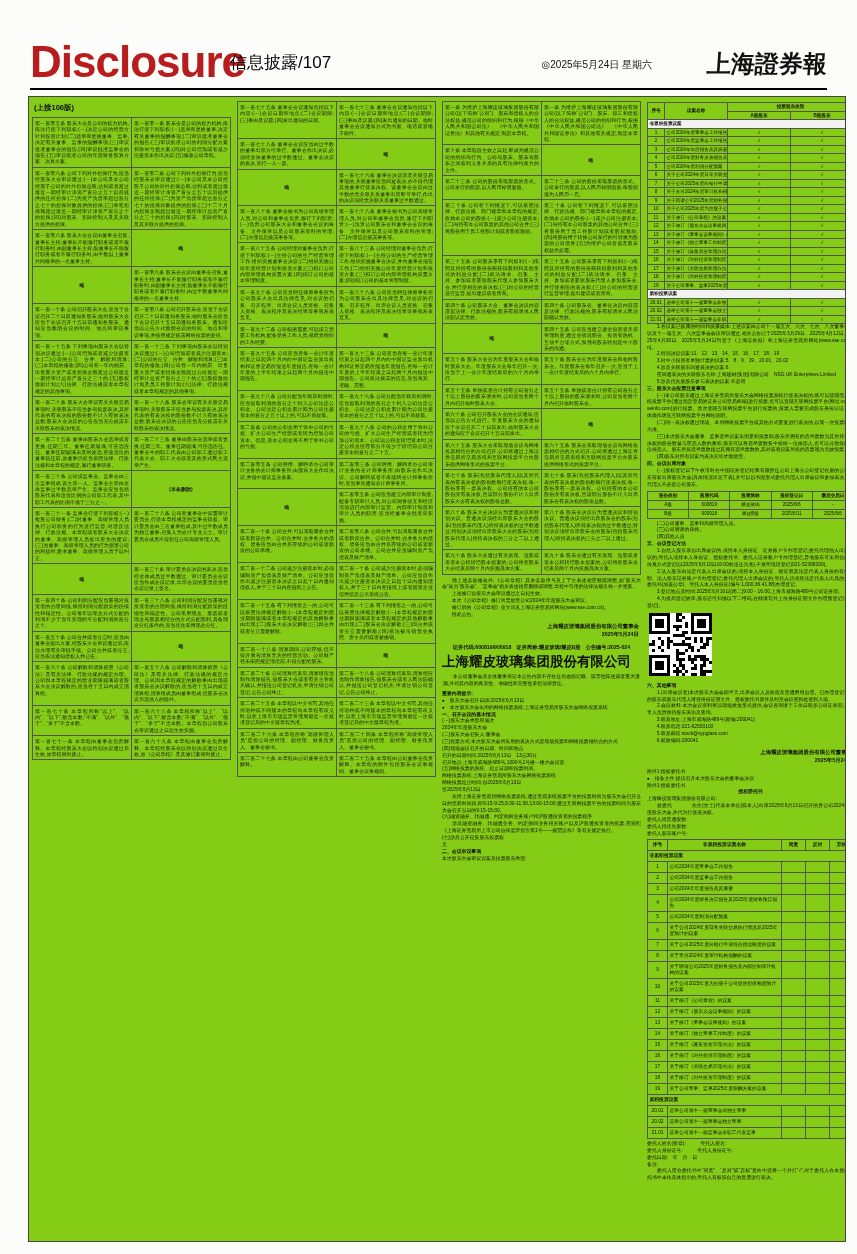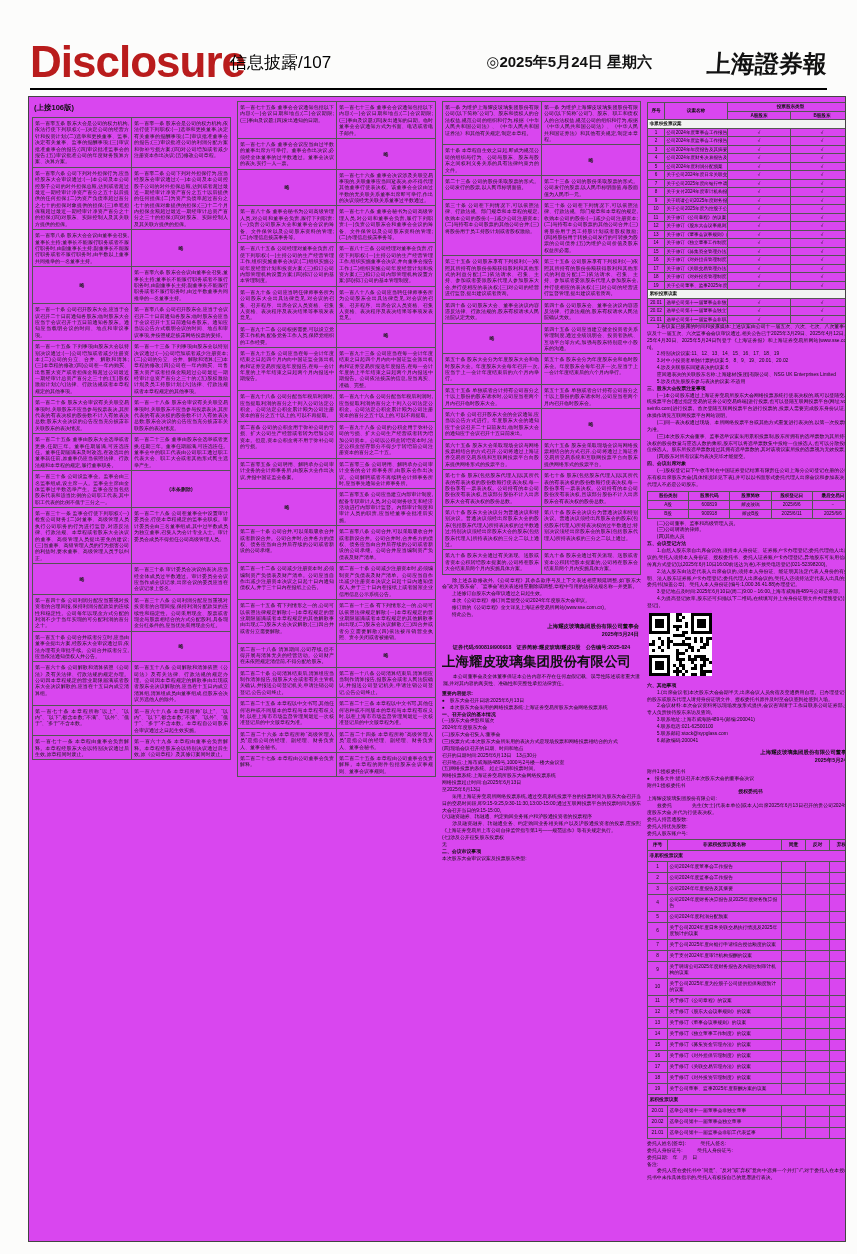--- a/index.html
+++ b/index.html
@@ -4,27 +4,27 @@
 <style>
   html,body{margin:0;padding:0;}
   body{width:857px;height:1254px;background:#fcfcfb;position:relative;overflow:hidden;
        font-family:"Liberation Sans","DejaVu Sans",sans-serif;color:#111;
        -webkit-text-size-adjust:none;}
   
   .masthead{position:absolute;left:30px;top:38px;width:797px;height:48px;}
   .brand{position:absolute;left:0;bottom:2px;font-size:44px;font-weight:900;color:#b91c1c;
          letter-spacing:-1px;line-height:1;}
   .section-title{position:absolute;left:200px;bottom:12px;font-size:17px;font-weight:normal;color:#000;}
-  .issue-date{position:absolute;right:175px;bottom:14px;font-size:15px;font-weight:bold;}
+  .issue-date{position:absolute;right:175px;bottom:14px;font-size:10px;font-weight:normal;}
   .paper-name{position:absolute;right:0;bottom:6px;font-size:24px;font-weight:bold;
               font-family:"DejaVu Serif","Liberation Serif",serif;transform:skewX(-4deg);}
   .mast-rule{position:absolute;left:30px;top:88px;width:797px;border-top:2px solid #000;}
   
   .frame{position:absolute;left:28px;top:96px;width:818px;height:1146px;border:1px solid #444;
-         box-sizing:border-box;padding:4px 3px;display:flex;gap:6px;background:#d946ef;overflow:hidden;}
+         box-sizing:border-box;padding:4px 3px;display:flex;gap:6px;background:#84cc16;overflow:hidden;}
   .pair{width:199px;flex:0 0 199px;overflow:hidden;}
   .rightcol{width:207px;flex:0 0 207px;overflow:hidden;}
   .cont-note{font-size:7.5px;font-weight:bold;margin:2px 0 4px 2px;}
   
   table{border-collapse:collapse;}
   .amend{width:100%;table-layout:fixed;}
   .amend td{border:0.5px solid #555;vertical-align:top;padding:2px;font-size:5px;line-height:1.28;
             text-align:justify;word-break:break-all;color:#1a1a1a;}
   .amend td.omit{text-align:center;font-weight:bold;vertical-align:middle;}
   

